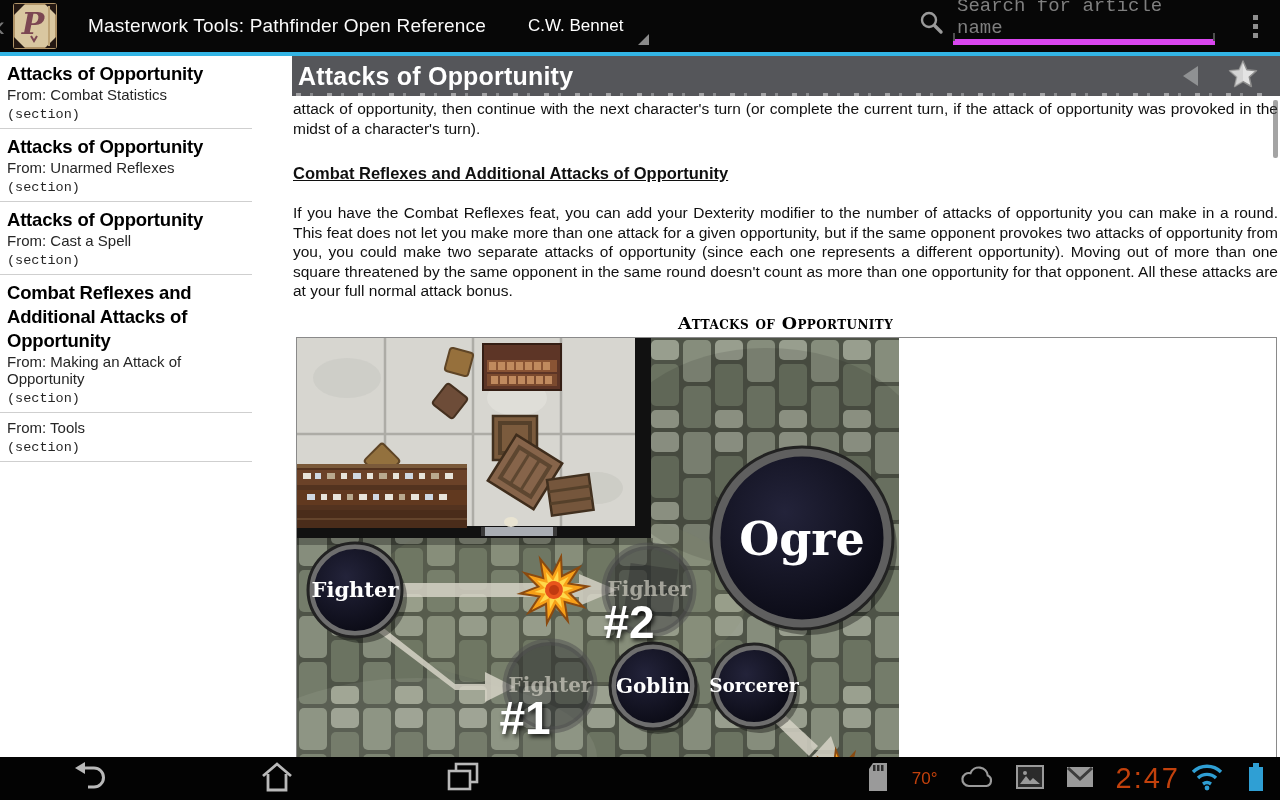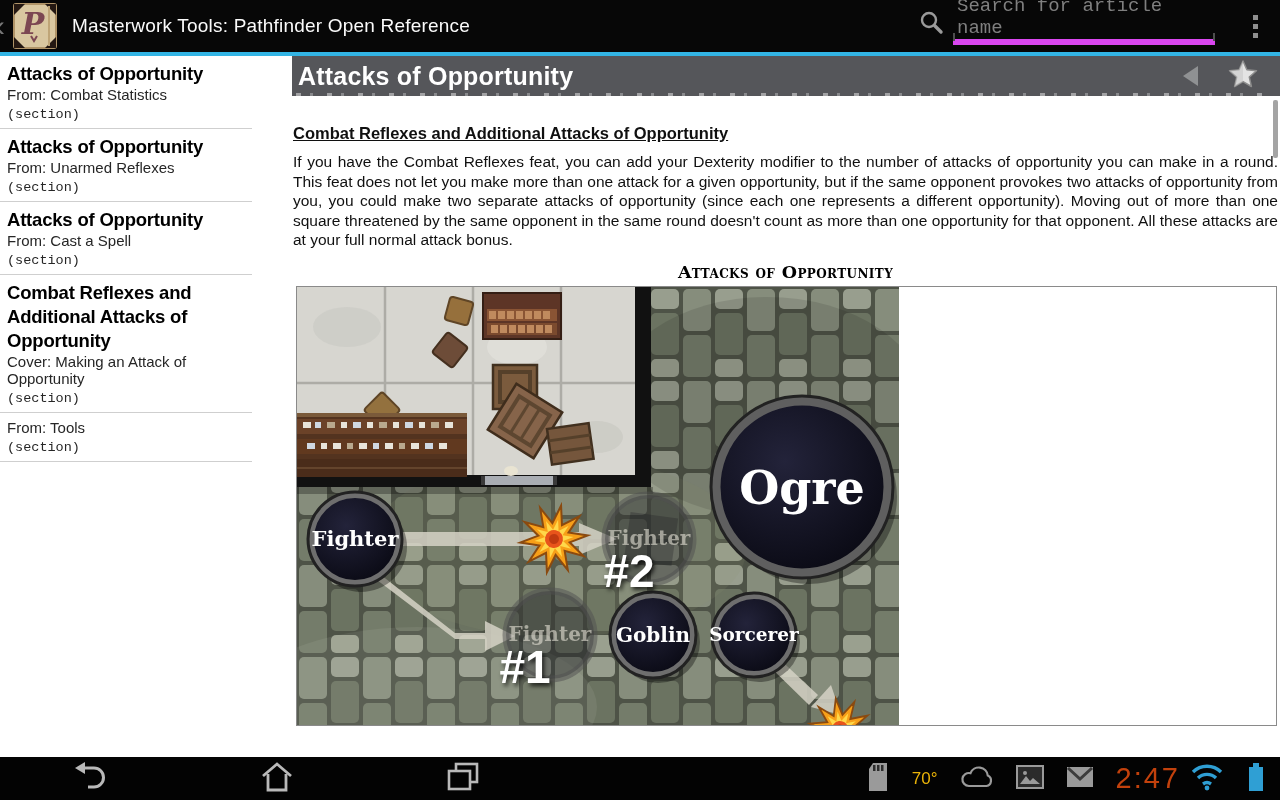--- a/index.html
+++ b/index.html
@@ -9,21 +9,21 @@
     background:#fff; font-family:"Liberation Sans", sans-serif;
     display:flex; flex-direction:column;
   }
   
   .action-bar {
     height:52px; background:#070707; display:flex; align-items:center;
     color:#fff; flex:0 0 auto; position:relative;
   }
   .back-chevron { color:#777; font-size:30px; line-height:30px; margin-left:-5px; width:16px; }
   .app-icon { width:44px; height:46px; margin-left:2px; flex:0 0 auto; }
-  .app-title { font-size:19px; color:#fbfbfb; margin-left:15px; letter-spacing:.2px;text-align:center; }
+  .app-title { font-size:19px; color:#fbfbfb; margin-left:31px; letter-spacing:.2px;text-align:center; }
   .spinner { position:relative; margin-left:38px; height:52px; display:flex; align-items:center; padding:0 14px 0 4px; }
   .spinner-label { font-size:17px; color:#fff; }
   .spinner-caret { position:absolute; right:-12px; bottom:7px; width:0; height:0;
     border-left:11px solid transparent; border-bottom:11px solid #8a8a8a; }
   .ab-spacer { flex:1; }
   .search-group { display:flex; align-items:flex-end; margin-right:32px; }
   .search-icon-wrap { margin:0 8px 5px 0; }
   .search-field {
     width:262px; height:38px; border-bottom:6px solid #d946ef; position:relative;
     display:flex; align-items:flex-end;font-family:Liberation Mono, monospace;
@@ -63,34 +63,34 @@
     border-top:10px solid transparent; border-bottom:10px solid transparent; margin-right:30px; }
   .star-wrap { margin-right:22px; }
 
   .article-body {
     padding:2px 2px 0 5px; font-size:15.5px; line-height:19.5px; color:#101010;
     text-align:justify; flex:1 1 auto;
   }
   .para1 { margin-top:1px; }
   .section-heading { font-size:16.5px; font-weight:bold; text-decoration:underline;
     margin-top:25px; line-height:20px; text-align:left; }
-  .para2 { margin-top:9px; }
+  .para2 { margin-top:20px; }
   .figure-caption {
     margin-top:13px; text-align:center; font-family:"DejaVu Serif", serif;
     font-variant:small-caps; font-weight:600; font-size:17.5px; color:#000; letter-spacing:.4px;
   }
   .map-figure { margin:4px 1px 0 3px; border:1px solid #8a8a8a; height:440px; overflow:hidden; background:#fff; }
   .content-scrollthumb { position:absolute; right:2px; top:44px; width:5px; height:58px;
     background:#4a4a4a; opacity:.5; border-radius:2px; z-index:2; }
 
   
   .system-bar { height:43px; background:#030303; flex:0 0 auto; display:flex; align-items:center; }
   .nav-cluster { display:flex; align-items:center; gap:148px; padding-left:72px; }
   .status-cluster { margin-left:auto; display:flex; align-items:center; gap:22px; padding-right:14px; }
-  .temp-label { color:#eab308; font-size:17px; }
+  .temp-label { color:#c2410c; font-size:17px; }
   .clock-label { color:#c2410c; font-size:29px; letter-spacing:2px; }
 </style>
 </head>
 <body>
 
 <div class="screen">
 
   <div class="action-bar">
     <div class="back-chevron">‹</div>
     <svg class="app-icon" viewBox="0 0 44 46">
@@ -98,20 +98,24 @@
       <rect x="1" y="1" width="42" height="44" rx="2" fill="none" stroke="#b09468" stroke-width="2"></rect>
       <polygon points="1,1 12,1 1,12" fill="#241812"></polygon>
       <polygon points="43,1 43,12 32,1" fill="#241812"></polygon>
       <polygon points="1,45 12,45 1,34" fill="#241812"></polygon>
       <polygon points="43,45 32,45 43,34" fill="#241812"></polygon>
       <line x1="36" y1="3" x2="36" y2="43" stroke="#bfa577" stroke-width="2"></line>
       <text x="20" y="31" text-anchor="middle" font-family="DejaVu Serif, serif" font-style="italic" font-weight="bold" font-size="30" fill="#7c4752">P</text>
       <path d="M18 33 l3 5 l3 -5" fill="none" stroke="#7c4752" stroke-width="2"></path>
     </svg>
     <div class="app-title">Masterwork Tools: Pathfinder Open Reference</div>
+    <div class="spinner">
+      <span class="spinner-label">C.W. Bennet</span>
+      <span class="spinner-caret"></span>
+    </div>
     <div class="ab-spacer"></div>
     <div class="search-group">
       <span class="search-icon-wrap">
         <svg width="26" height="26" viewBox="0 0 26 26">
           <circle cx="10" cy="10" r="7" fill="none" stroke="#9a9a9a" stroke-width="2.4"></circle>
           <line x1="15.5" y1="15.5" x2="22" y2="22" stroke="#9a9a9a" stroke-width="3.4" stroke-linecap="round"></line>
         </svg>
       </span>
       <div class="search-field">
         <span class="search-placeholder">Search for article name</span>
@@ -138,21 +142,21 @@
         <div class="si-from">From: Unarmed Reflexes</div>
         <div class="si-type">(section)</div>
       </div>
       <div class="sidebar-item">
         <div class="si-title">Attacks of Opportunity</div>
         <div class="si-from">From: Cast a Spell</div>
         <div class="si-type">(section)</div>
       </div>
       <div class="sidebar-item">
         <div class="si-title">Combat Reflexes and Additional Attacks of Opportunity</div>
-        <div class="si-from">Cover: Making an Attack of Opportunity</div>
+        <div class="si-from">From: Making an Attack of Opportunity</div>
         <div class="si-type">(section)</div>
       </div>
       <div class="sidebar-item">
         <div class="si-from">From: Tools</div>
         <div class="si-type">(section)</div>
       </div>
     </div>
 
     <div class="content">
       <div class="content-header">
@@ -162,20 +166,21 @@
         <span class="star-wrap">
           <svg width="30" height="30" viewBox="0 0 30 30">
             <polygon points="15,2 18.9,10.8 28.5,11.7 21.3,18.1 23.4,27.5 15,22.6 6.6,27.5 8.7,18.1 1.5,11.7 11.1,10.8" fill="#e4e4e4" stroke="#8c8c8c" stroke-width="1.5" stroke-linejoin="round"></polygon>
             <polygon points="15,2 15,22.6 6.6,27.5 8.7,18.1 1.5,11.7 11.1,10.8" fill="#c9c9c9" opacity=".6"></polygon>
           </svg>
         </span>
       </div>
       <div class="content-scrollthumb"></div>
 
       <div class="article-body">
+        <p class="para1">attack of opportunity, then continue with the next character's turn (or complete the current turn, if the attack of opportunity was provoked in the midst of a character's turn).</p>
         <div class="section-heading">Combat Reflexes and Additional Attacks of Opportunity</div>
         <p class="para2">If you have the Combat Reflexes feat, you can add your Dexterity modifier to the number of attacks of opportunity you can make in a round. This feat does not let you make more than one attack for a given opportunity, but if the same opponent provokes two attacks of opportunity from you, you could make two separate attacks of opportunity (since each one represents a different opportunity). Moving out of more than one square threatened by the same opponent in the same round doesn't count as more than one opportunity for that opponent. All these attacks are at your full normal attack bonus.</p>
         <div class="figure-caption">Attacks of Opportunity</div>
 
         <div class="map-figure">
           <svg width="602" height="460" viewBox="0 0 602 460">
             <defs>
               <pattern id="brick" width="64" height="92" patternUnits="userSpaceOnUse">
                 <rect width="64" height="92" fill="#4e5347"></rect>
                 <rect x="2" y="2" width="28" height="42" rx="5" fill="#868d7c"></rect>

